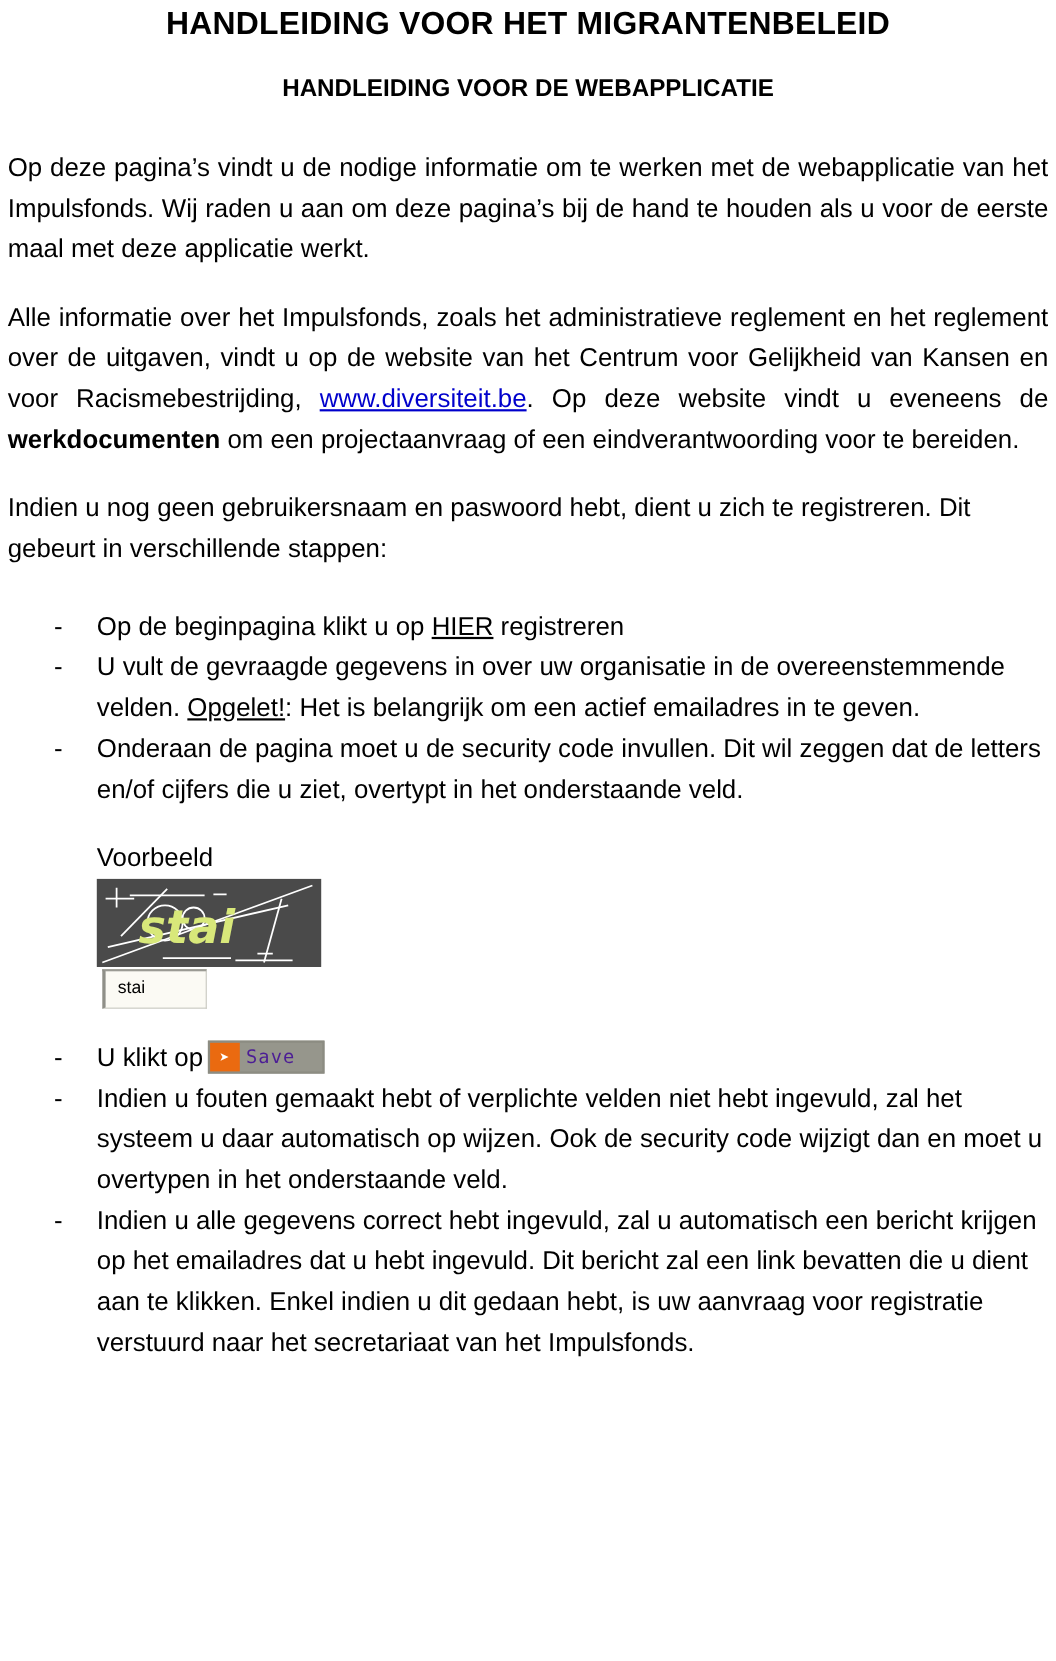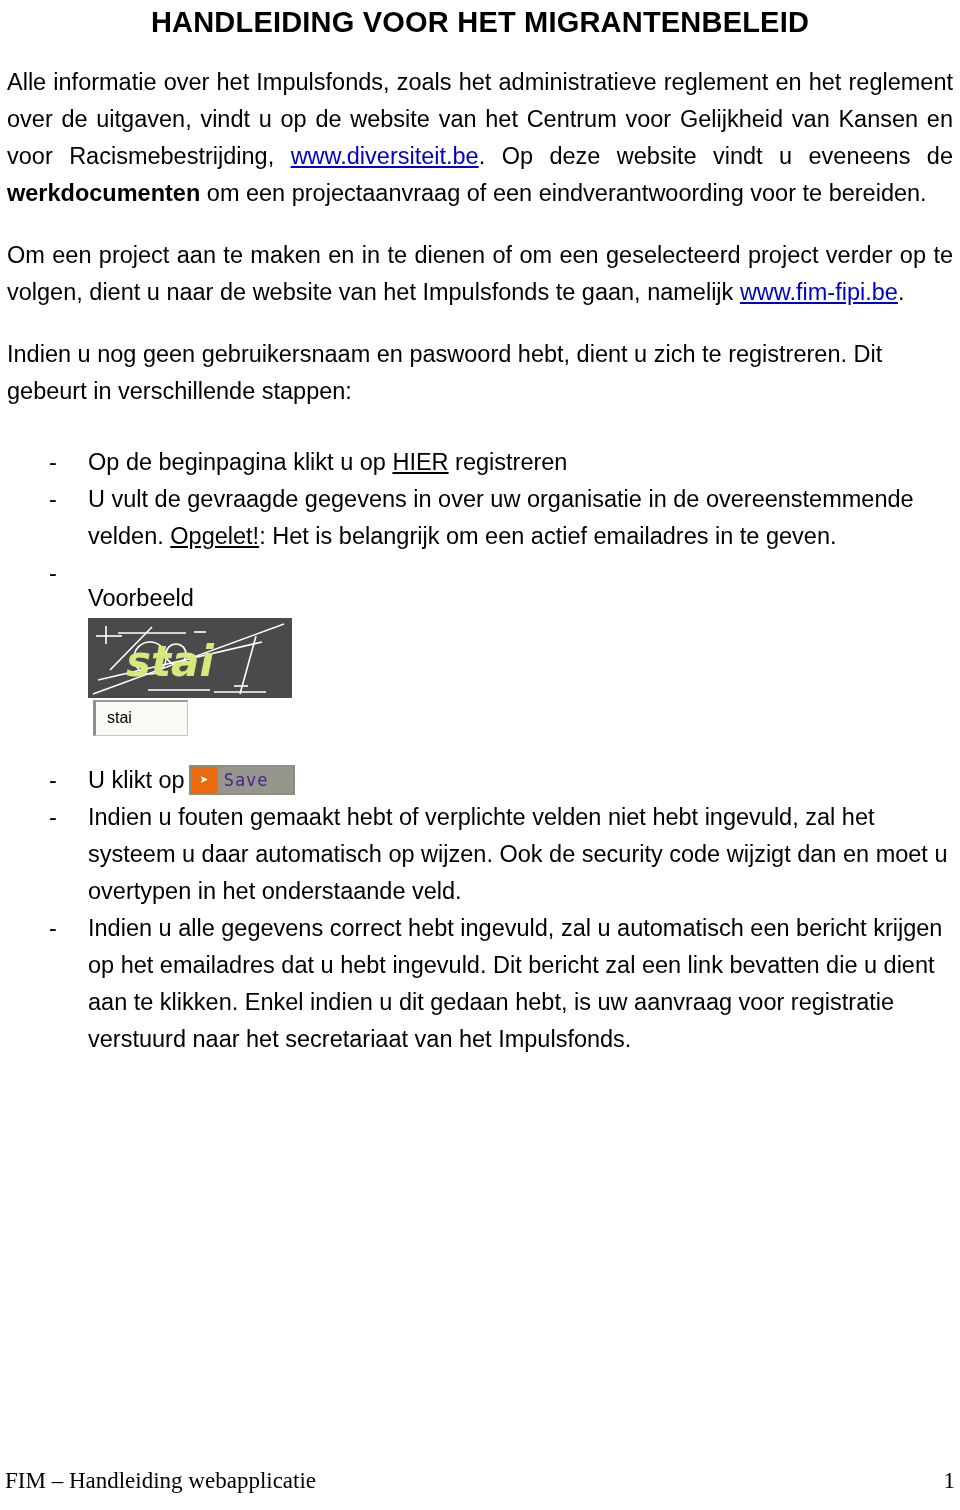--- a/index.html
+++ b/index.html
@@ -189,38 +189,39 @@
     font-family: "Liberation Serif", serif;
     font-size: 23px;
   }
 </style>
 </head>
 <body>
 
 <div class="page">
 
   <h1 class="doc-title">HANDLEIDING VOOR HET MIGRANTENBELEID</h1>
-
+  <h2 class="doc-subtitle">HANDLEIDING VOOR DE WEBAPPLICATIE</h2>
+
+  <p class="para first">Op deze pagina’s vindt u de nodige informatie om te werken met de webapplicatie van het Impulsfonds. Wij raden u aan om deze pagina’s bij de hand te houden als u voor de eerste maal met deze applicatie werkt.</p>
 
   <p class="para gap"><span>Alle informatie over het Impulsfonds, zoals het administratieve reglement en het reglement over de uitgaven, vindt u op de website van het Centrum voor Gelijkheid van Kansen en voor Racismebestrijding, </span><a class="link" href="#">www.diversiteit.be</a><span>. Op deze website vindt u eveneens de </span><span class="bold">werkdocumenten</span><span> om een projectaanvraag of een eindverantwoording voor te bereiden.</span></p>
 
-  <p class="para gap"><span>Om een project aan te maken en in te dienen of om een geselecteerd project verder op te volgen, dient u naar de website van het Impulsfonds te gaan, namelijk </span><a class="link" href="#">www.fim-fipi.be</a><span>.</span></p>
 
 
   <p class="para gap nojust">Indien u nog geen gebruikersnaam en paswoord hebt, dient u zich te registreren. Dit gebeurt in verschillende stappen:</p>
 
   <ul class="dash-list first-list">
     <li class="dash-item">
       <span class="dash">-</span><span>Op de beginpagina klikt u op </span><span class="uline">HIER</span><span> registreren</span>
     </li>
     <li class="dash-item">
       <span class="dash">-</span><span>U vult de gevraagde gegevens in over uw organisatie in de overeenstemmende velden. </span><span class="uline">Opgelet!</span><span>: Het is belangrijk om een actief emailadres in te geven.</span>
     </li>
     <li class="dash-item">
-      <span class="dash">-</span>
+      <span class="dash">-</span><span>Onderaan de pagina moet u de security code invullen. Dit wil zeggen dat de letters en/of cijfers die u ziet, overtypt in het onderstaande veld.</span>
     </li>
   </ul>
 
   <div class="voorbeeld-block">
     <div class="voorbeeld-label">Voorbeeld</div>
 
     <div class="captcha-wrap">
       <div class="captcha-img">
         <svg width="204" height="80" viewBox="0 0 204 80" xmlns="http://www.w3.org/2000/svg">
           <rect x="0" y="0" width="204" height="80" fill="#4a4a4a"></rect>
@@ -253,18 +254,14 @@
       <span class="dash">-</span><span>U klikt op</span><span class="save-btn"><span class="save-arrow">➤</span><span class="save-label">Save</span></span>
     </li>
     <li class="dash-item">
       <span class="dash">-</span><span>Indien u fouten gemaakt hebt of verplichte velden niet hebt ingevuld, zal het systeem u daar automatisch op wijzen. Ook de security code wijzigt dan en moet u overtypen in het onderstaande veld.</span>
     </li>
     <li class="dash-item">
       <span class="dash">-</span><span>Indien u alle gegevens correct hebt ingevuld, zal u automatisch een bericht krijgen op het emailadres dat u hebt ingevuld. Dit bericht zal een link bevatten die u dient aan te klikken. Enkel indien u dit gedaan hebt, is uw aanvraag voor registratie verstuurd naar het secretariaat van het Impulsfonds.</span>
     </li>
   </ul>
 
-  <div class="footer">
-    <span>FIM – Handleiding webapplicatie</span>
-    <span>1</span>
-  </div>
 
 </div>
 
 </body></html>

